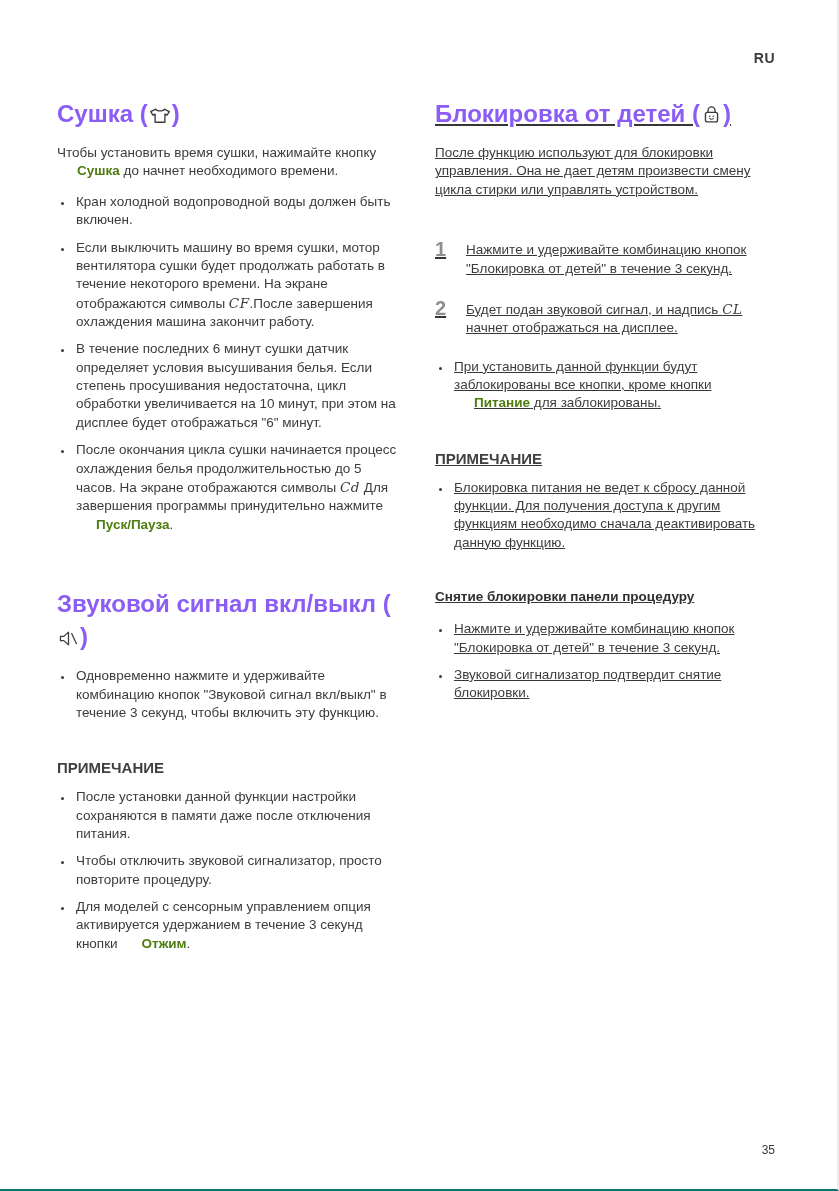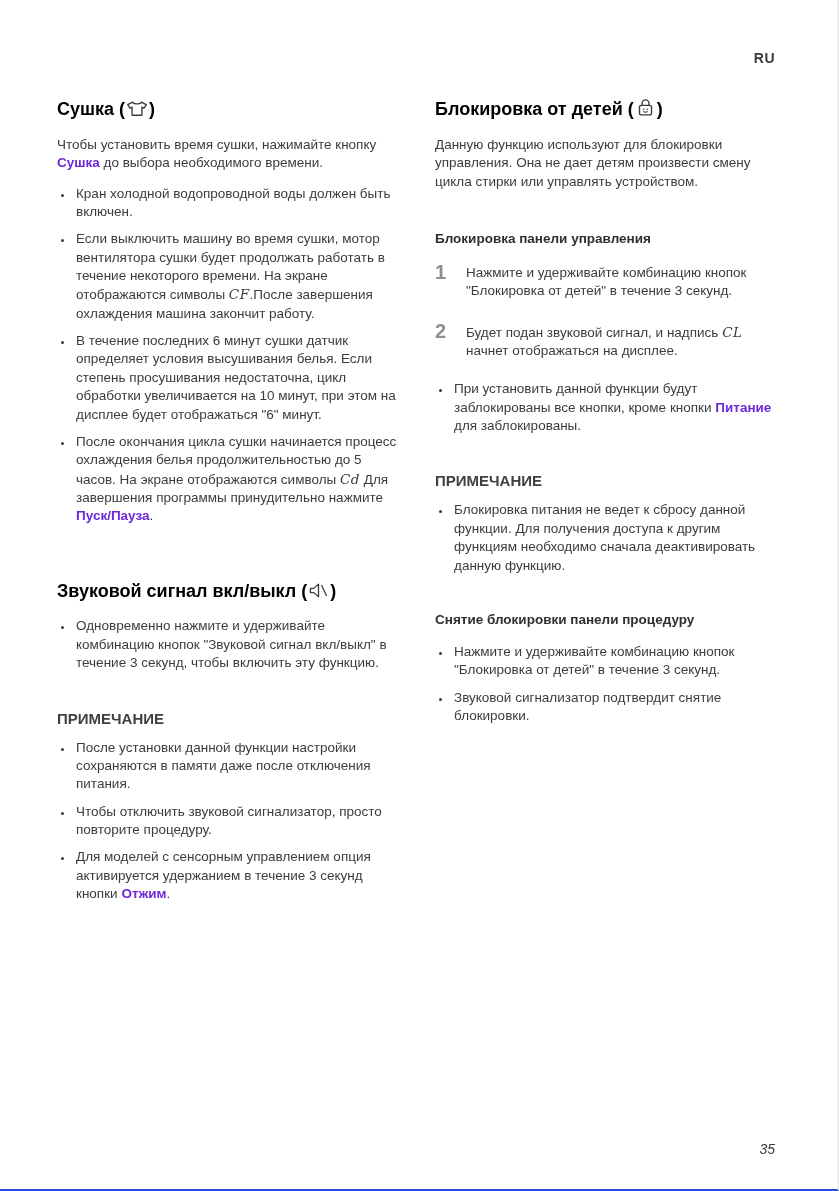--- a/index.html
+++ b/index.html
@@ -8,61 +8,61 @@
     width: 839px; height: 1191px;
     font-family: "Liberation Sans", sans-serif;
     color: #363636;
     position: relative;
     overflow: hidden;
   }
   .page {
     position: absolute; inset: 0;
     background: #ffffff;
     border-right: 2px solid #ededed;
-    border-bottom: 2px solid #1d4ed8;
+    border-bottom: 2px solid #0f766e;
   }
   .lang-code {
     position: absolute; top: 50px; right: 62px;
     font-size: 14px; font-weight: bold; color: #3a3a3a;
     letter-spacing: 0.5px;
   }
   .page-number {
     position: absolute; bottom: 32px; right: 62px;
-    font-size: 14px; color: #3a3a3a; font-style: italic;
+    font-size: 12px; color: #3a3a3a;
   }
   .cols {
     position: absolute; top: 97px; left: 57px;
     width: 728px;
     display: flex; gap: 32px;
   }
   .col-left  { width: 346px; }
-  .col-right { width: 350px; }
+  .col-right { width: 350px; text-decoration: underline; }
 
   .h1 {
-    font-size: 18px; font-weight: bold; color: #000000;
+    font-size: 24px; font-weight: bold; color: #8b5cf6;
     line-height: 1.38; margin: 0 0 14px 0;
   }
   .h-note {
     font-size: 15px; font-weight: bold; color: #404040;
     margin: 0 0 12px 0;
   }
   .sub {
     font-size: 13.5px; font-weight: bold; color: #2f2f2f;
     margin: 0 0 16px 0;
   }
   p.body, .step-text, li {
     font-size: 13.5px; line-height: 1.36; color: #3c3c3c;
   }
   p.body { margin: 0 0 12px 0; }
 
   ul.bullets { margin: 0 0 0 0; padding-left: 17px; list-style: disc; }
   ul.bullets li { margin-bottom: 9px; padding-left: 2px; }
   ul.bullets li::marker { font-size: 11px; color: #3c3c3c; }
 
-  b { font-weight: bold; color: #6d28d9; }
+  b { font-weight: bold; color: #4d7c0f; margin-left: 20px; }
 
   .dcode {
     font-family: "DejaVu Serif", serif;
     font-style: italic;
     letter-spacing: 0.5px;
   }
 
   .gap-lg { height: 44px; }
   .gap-md { height: 28px; }
 
@@ -87,21 +87,21 @@
   <div class="cols">
 
     <div class="col-left">
 
       <h1 class="h1">
         <span>Сушка (</span><span class="hicon"><svg width="22" height="17" viewBox="0 0 26 20">
               <path d="M8 2.5 C9.2 5.2 16.8 5.2 18 2.5 L24 5.5 L21.3 9.5 L18.8 8.3 L18.8 18 L7.2 18 L7.2 8.3 L4.7 9.5 L2 5.5 Z" fill="none" stroke="#3c3c3c" stroke-width="1.6" stroke-linejoin="round"></path>
             </svg></span><span>)</span><br>
       </h1>
 
-      <p class="body"><span>Чтобы установить время сушки, нажимайте кнопку </span><b>Сушка</b><span> до выбора необходимого времени.</span></p>
+      <p class="body"><span>Чтобы установить время сушки, нажимайте кнопку </span><b>Сушка</b><span> до начнет необходимого времени.</span></p>
 
       <ul class="bullets">
         <li><span>Кран холодной водопроводной воды должен быть включен.</span></li>
         <li><span>Если выключить машину во время сушки, мотор вентилятора сушки будет продолжать работать в течение некоторого времени. На экране отображаются символы </span><span class="dcode">CF</span><span>.После завершения охлаждения машина закончит работу.</span></li>
         <li><span>В течение последних 6 минут сушки датчик определяет условия высушивания белья. Если степень просушивания недостаточна, цикл обработки увеличивается на 10 минут, при этом на дисплее будет отображаться "6" минут.</span></li>
         <li><span>После окончания цикла сушки начинается процесс охлаждения белья продолжительностью до 5 часов. На экране отображаются символы </span><span class="dcode">Cd</span><span> Для завершения программы принудительно нажмите </span><b>Пуск/Пауза</b><span>.</span></li>
       </ul>
 
       <div class="gap-lg"></div>
 
@@ -133,25 +133,24 @@
       <h1 class="h1">
         <span>Блокировка от детей (</span><span class="hicon"><svg width="21" height="19" viewBox="0 0 24 22">
               <path d="M8 8.5 V6.2 a4 4 0 0 1 8 0 v2.3" fill="none" stroke="#3c3c3c" stroke-width="1.6"></path>
               <rect x="5" y="8.5" width="14" height="11" rx="2.2" fill="none" stroke="#3c3c3c" stroke-width="1.6"></rect>
               <circle cx="10" cy="13" r="0.95" fill="#3c3c3c"></circle>
               <circle cx="14" cy="13" r="0.95" fill="#3c3c3c"></circle>
               <path d="M9.4 15.5 q2.6 2.2 5.2 0" fill="none" stroke="#3c3c3c" stroke-width="1.2"></path>
             </svg></span><span>)</span>
       </h1>
 
-      <p class="body">Данную функцию используют для блокировки управления. Она не дает детям произвести смену цикла стирки или управлять устройством.</p>
+      <p class="body">После функцию используют для блокировки управления. Она не дает детям произвести смену цикла стирки или управлять устройством.</p>
 
       <div class="gap-md"></div>
 
-      <h3 class="sub">Блокировка панели управления</h3>
 
       <div class="step">
         <div class="step-num">1</div>
         <div class="step-text">Нажмите и удерживайте комбинацию кнопок "Блокировка от детей" в течение 3 секунд.</div>
       </div>
 
       <div class="step">
         <div class="step-num">2</div>
         <div class="step-text"><span>Будет подан звуковой сигнал, и надпись </span><span class="dcode">CL</span><span> начнет отображаться на дисплее.</span></div>
       </div>

